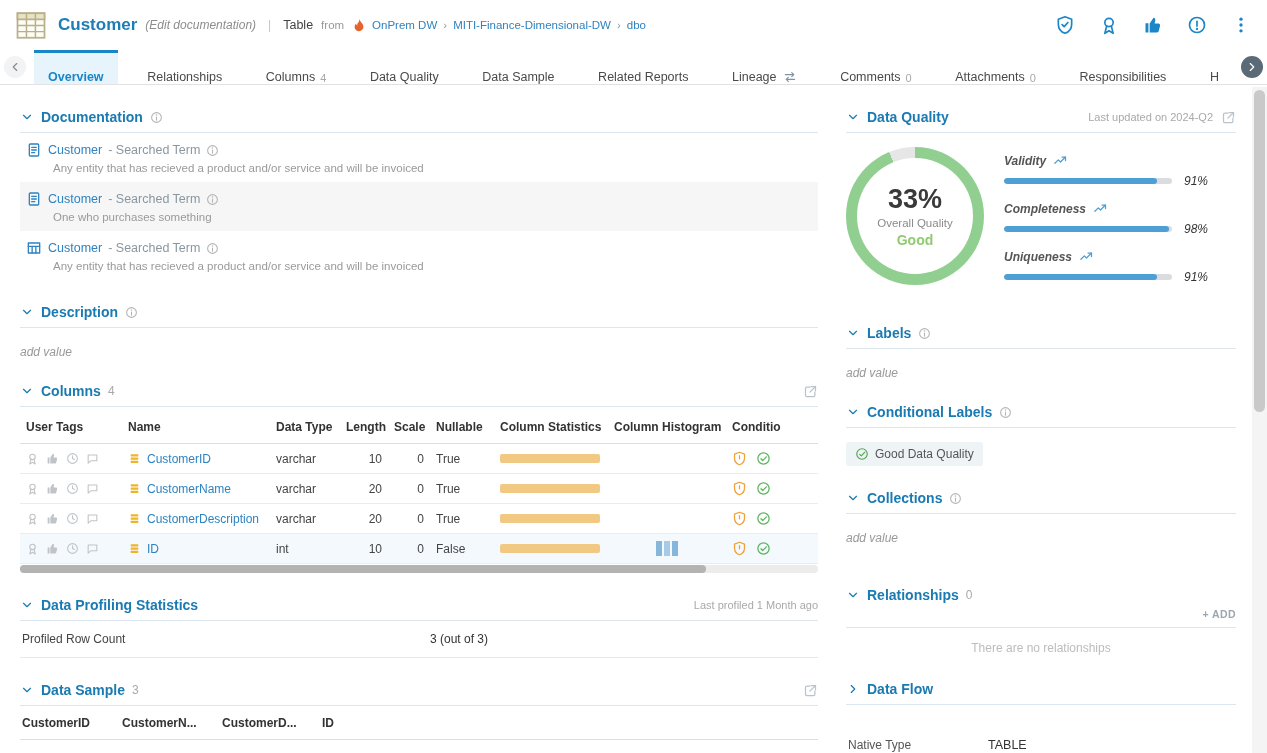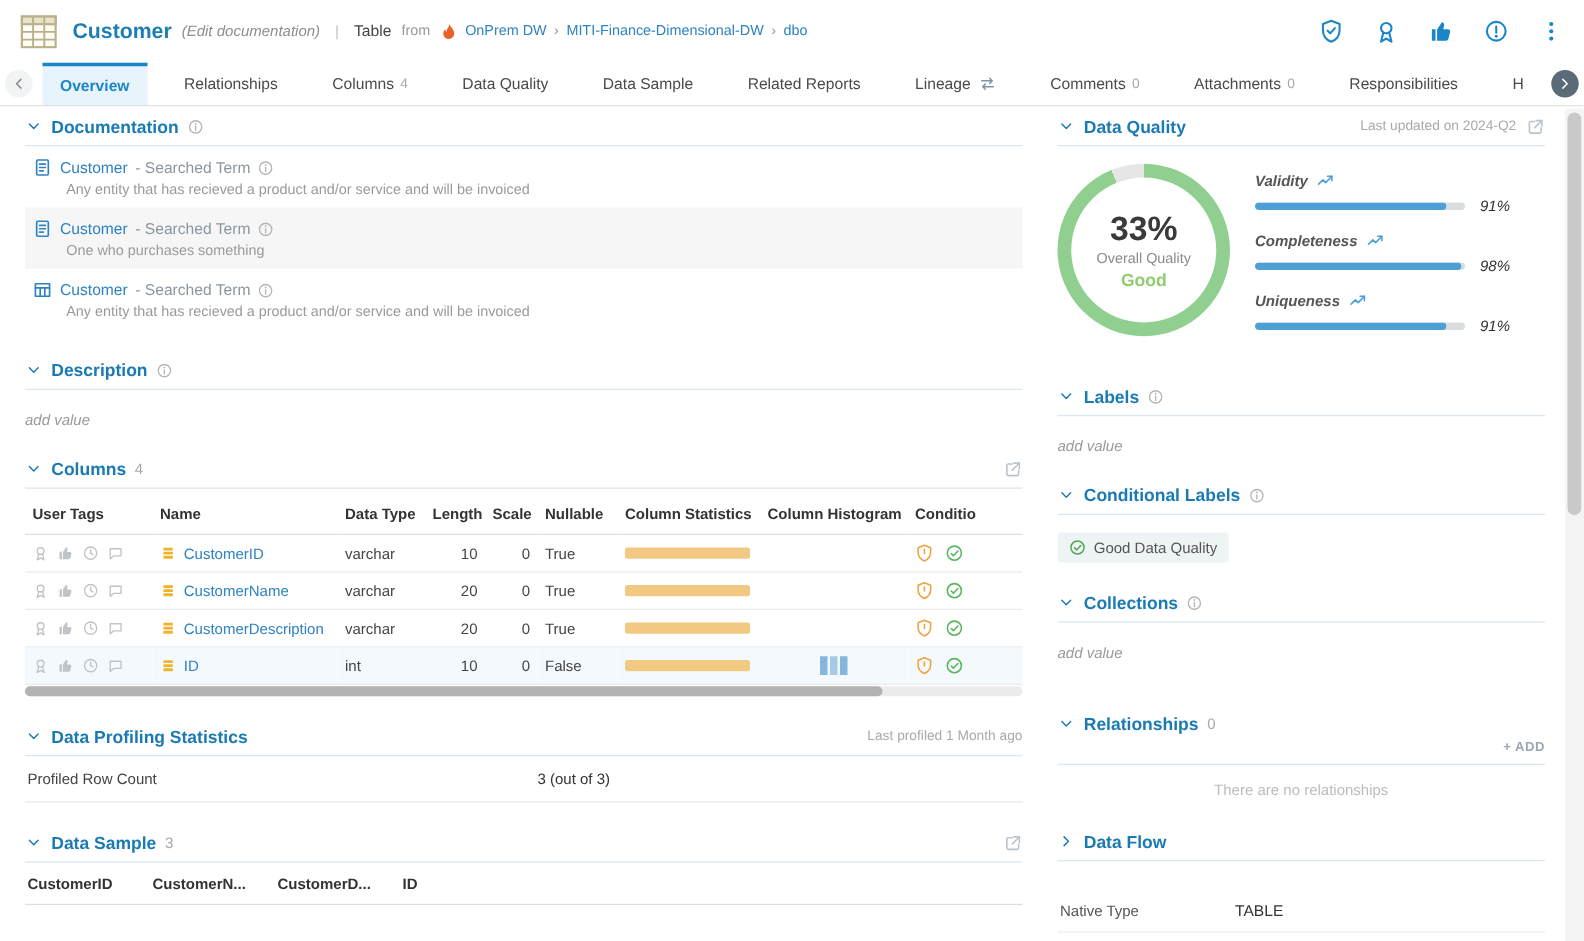--- a/index.html
+++ b/index.html
@@ -23,35 +23,35 @@
   .top-icons { margin-left:auto; display:flex; align-items:center; gap:24px; color:#1a86c8; }
   .top-icons .btn { cursor:pointer; display:flex; }
 
   
   .tabbar { height:35px; display:flex; align-items:stretch; border-bottom:1px solid #e2e2e2; }
   .tab-arrow { width:30px; display:flex; align-items:center; justify-content:center; cursor:pointer; }
   .tab-arrow .circle { width:22px; height:22px; border-radius:50%; display:flex; align-items:center; justify-content:center; }
   .tab-arrow.left .circle { background:#f1f3f4; color:#8a8a8a; }
   .tab-arrow.right .circle { background:#5a6b77; color:#fff; }
   .tabs { flex:1; display:flex; justify-content:space-between; overflow:hidden; padding:0 4px; }
-  .tab { display:flex; align-items:center; padding:0 14px; font-size:12.5px; color:#4a4a4a; cursor:pointer; white-space:nowrap; }
+  .tab { display:flex; align-items:flex-end; padding:0 14px; font-size:12.5px; color:#4a4a4a; cursor:pointer; white-space:nowrap; }
   .tab.active { color:#1a86c8; font-weight:bold; background:#e8f4fb; border-top:3px solid #1a86c8; }
   .tab-badge { color:#a8a8a8; font-size:11px; margin-left:5px; }
   .tab .lineage-ic { color:#7f93a3; margin-left:6px; }
 
   
   .content { display:flex; height:668px; overflow:hidden; }
   .main { width:798px; margin-left:20px; padding-top:8px; }
   .sidebar { width:390px; margin-left:28px; padding-top:8px; }
   .vscroll { position:absolute; top:87px; right:0; width:15px; height:666px; background:#f4f4f4; }
   .vthumb { position:absolute; top:3px; left:2px; width:11px; height:322px; background:#c9c9c9; border-radius:6px; cursor:pointer; }
 
   
   .sec { margin-top:24px; }
-  .sec.first { margin-top:0; }
+  .sec.first { margin-top:16px; }
   .sec-head { display:flex; align-items:center; gap:7px; padding-bottom:7px; border-bottom:1px solid #dbe6ee; }
   .sec-title { color:#1a7ab2; font-size:14px; font-weight:bold; cursor:pointer; }
   .sec-chev { color:#1a7ab2; cursor:pointer; }
   .info-ic { color:#b5b5b5; }
   .sec-right { margin-left:auto; display:flex; align-items:center; gap:8px; color:#a9a9a9; font-size:11px; }
   .ext-ic { color:#b9c3cb; cursor:pointer; }
   .add-value { font-style:italic; color:#999; margin:17px 0 4px; }
 
   
   .doc-item { padding:9px 10px 8px 6px; }

